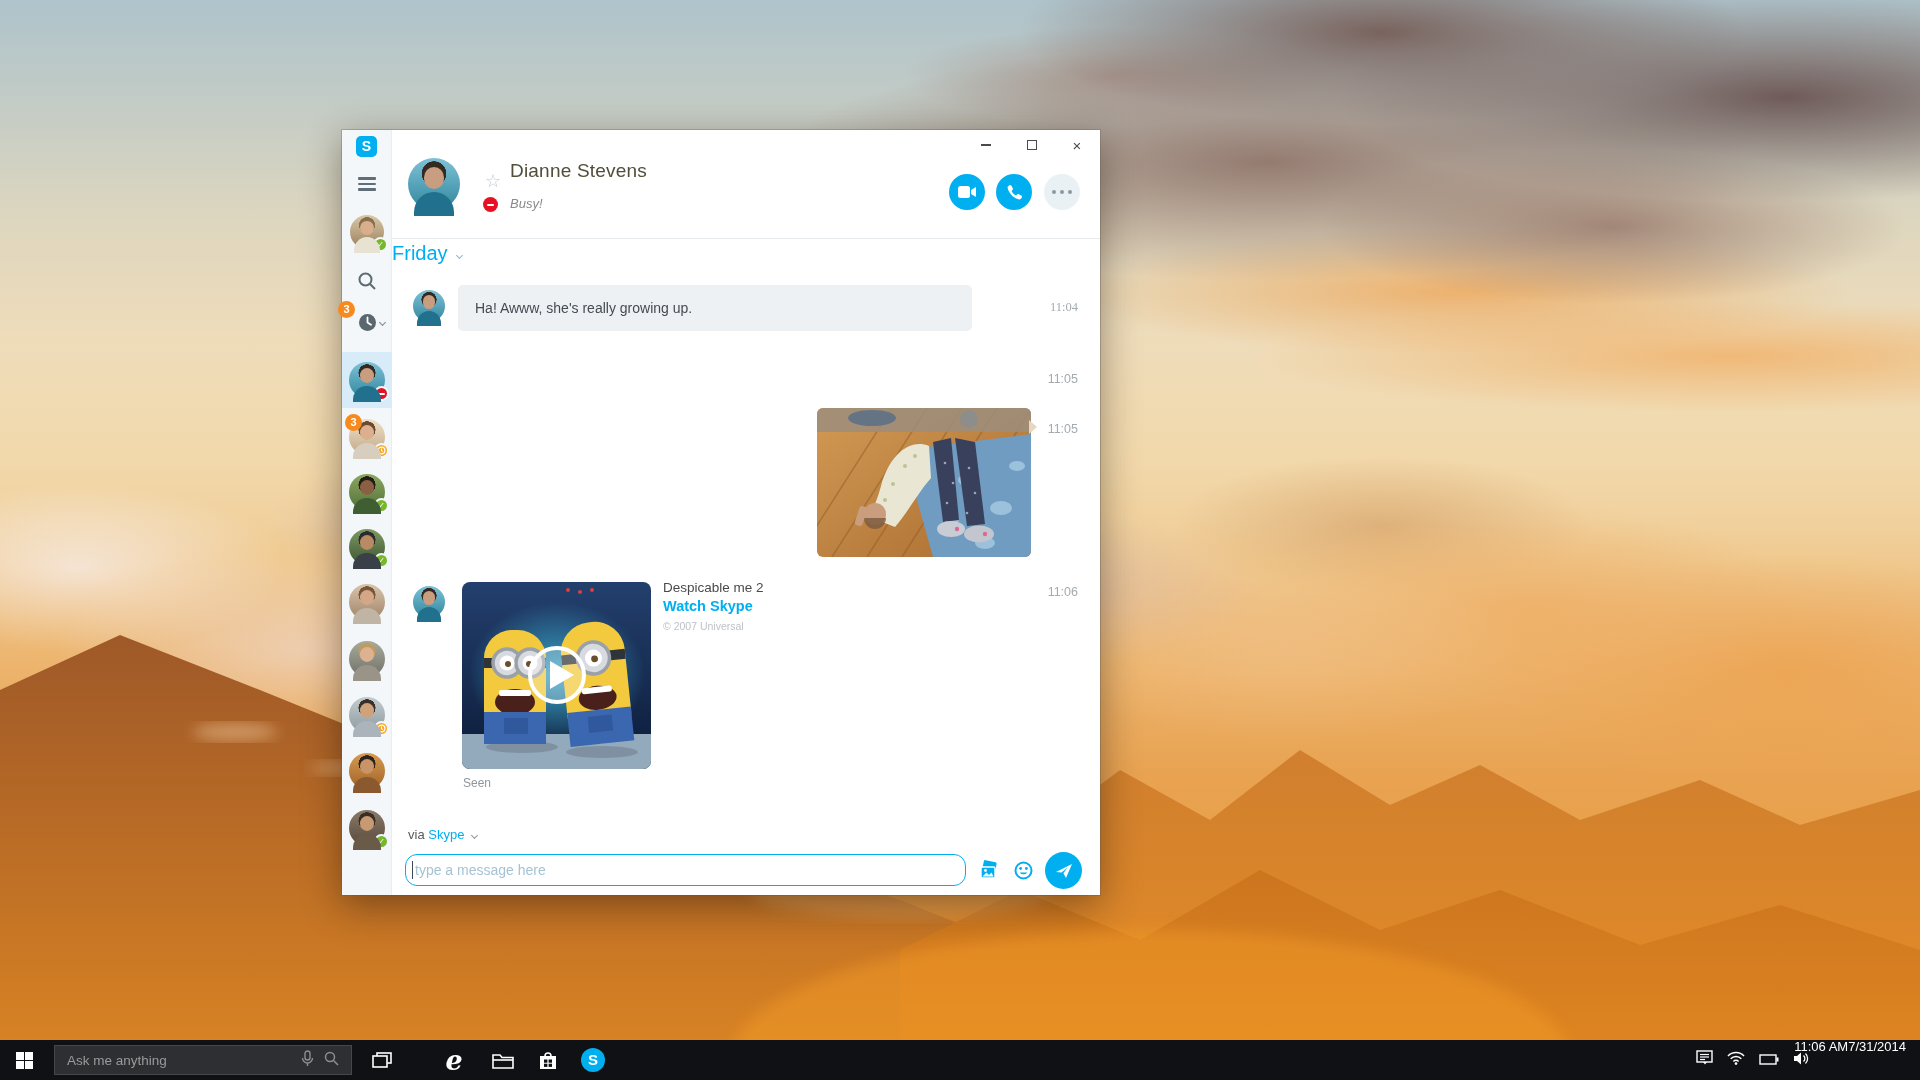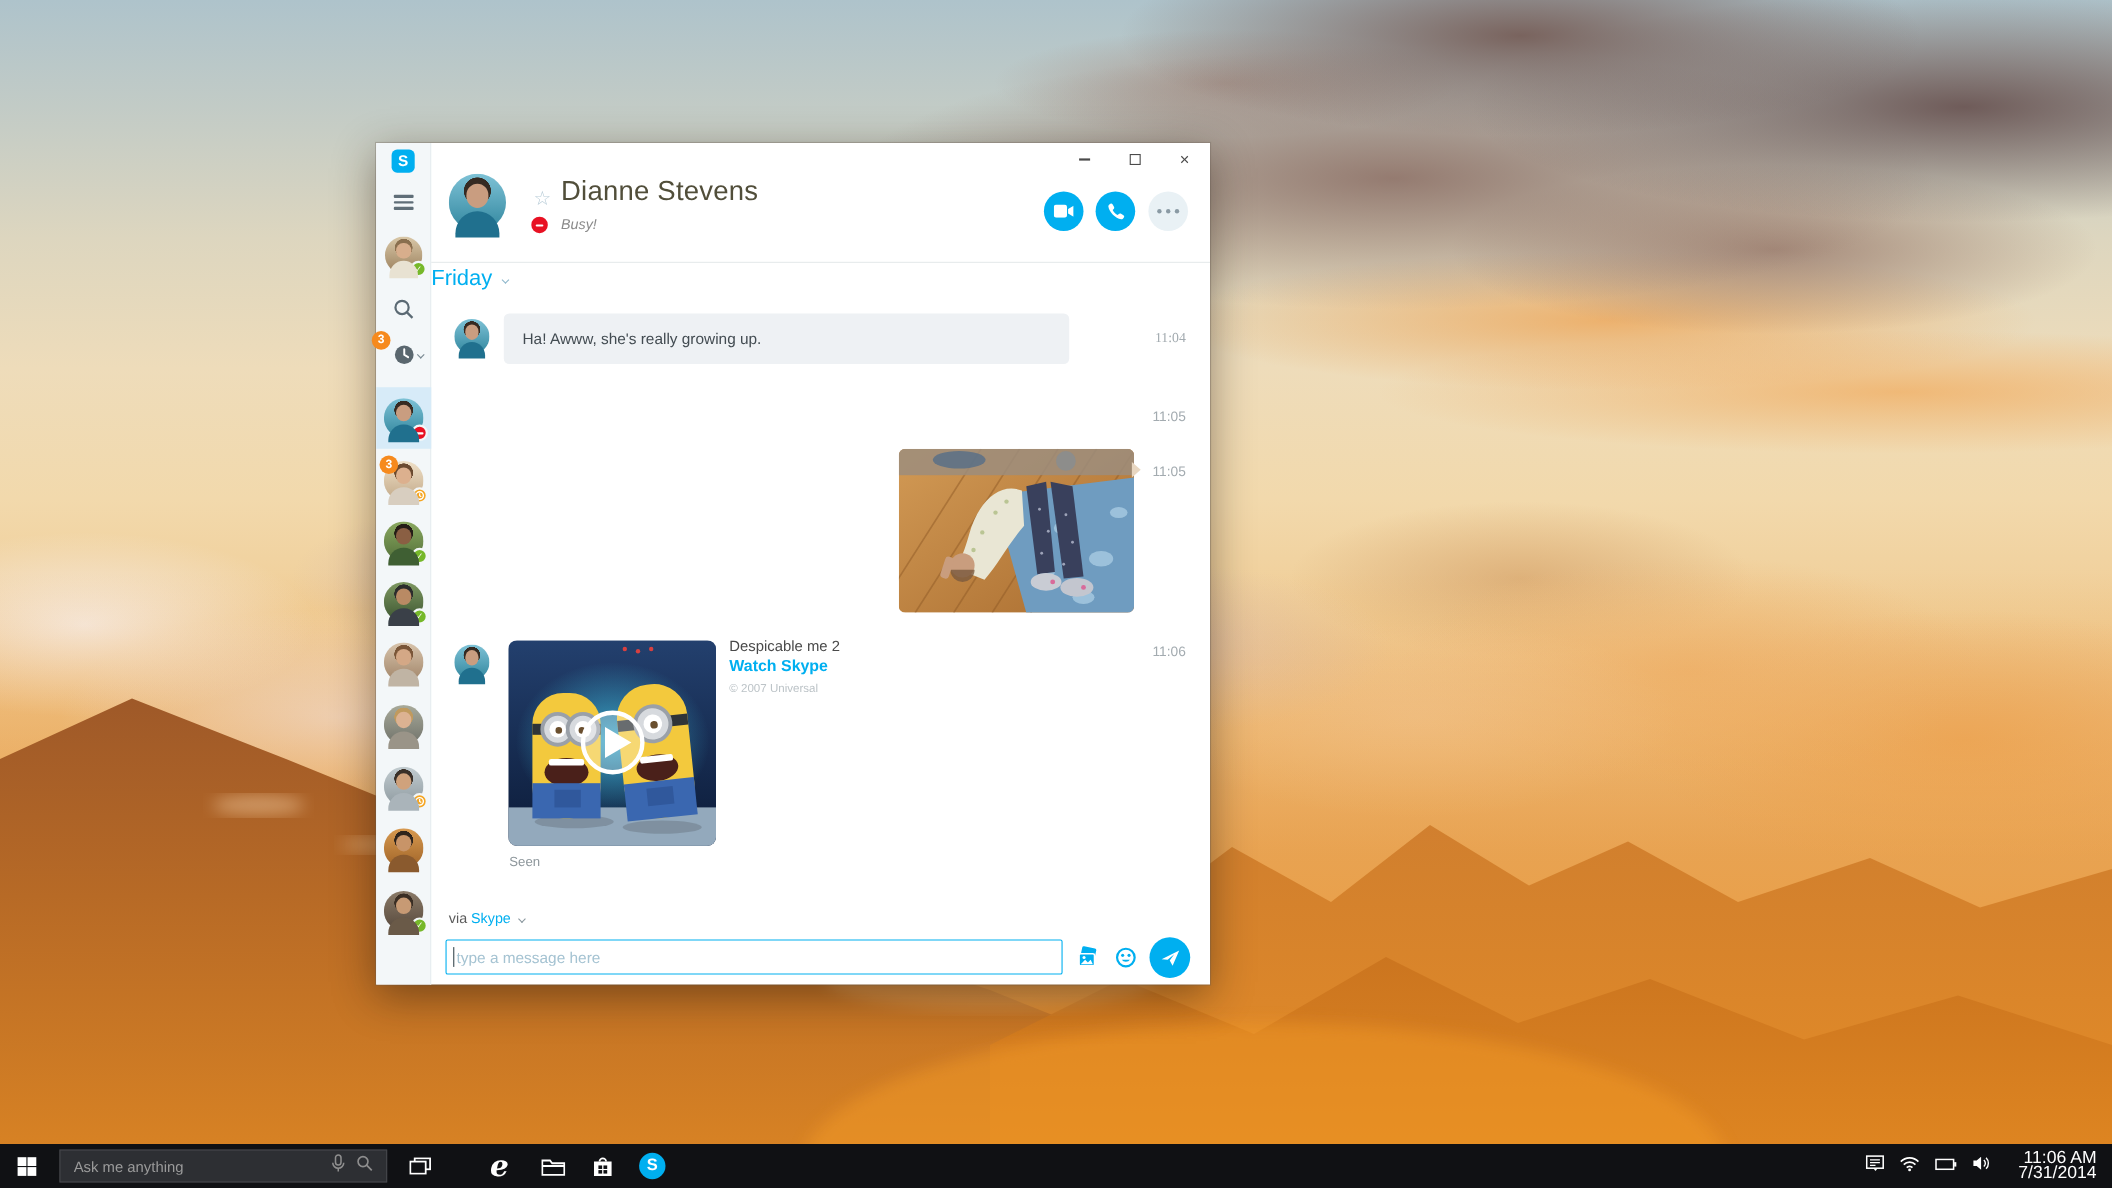--- a/index.html
+++ b/index.html
@@ -86,21 +86,21 @@
   
   .titlebar { position:absolute; left:50px; top:0; width:708px; height:30px; }
   .wbtn { position:absolute; top:4px; width:32px; height:22px; display:flex; align-items:center; justify-content:center; color:#4a4a4a; }
   .wbtn-min { left:578px; } .wbtn-max { left:624px; } .wbtn-close { left:669px; font-size:15px; }
   .wbtn-min i { width:10px; height:1.5px; background:#4a4a4a; display:block; }
   .wbtn-max i { width:10px; height:10px; border:1.4px solid #4a4a4a; display:block; }
 
   
   .hdr-avatar { position:absolute; left:66px; top:28px; width:52px; height:52px; }
   .star { position:absolute; left:143px; top:40px; font-size:18px; color:#b9cdd8; font-family:"DejaVu Sans",sans-serif; }
-  .contact-name { position:absolute; left:168px; top:30px; font-size:25px; font-weight:300; color:#514e3a; letter-spacing:.2px; }
+  .contact-name { position:absolute; left:168px; top:30px; font-size:19px; font-weight:300; color:#514e3a; letter-spacing:.2px; }
   .mood-badge { position:absolute; left:141px; top:67px; width:15px; height:15px; border-radius:50%; background:#e81123;
     display:flex; align-items:center; justify-content:center; }
   .mood-badge i { width:7px; height:2px; background:#fff; border-radius:1px; }
   .mood-text { position:absolute; left:168px; top:66px; font-size:13px; font-style:italic; color:#8a8a8a; }
   .cbtn { position:absolute; top:44px; width:36px; height:36px; border-radius:50%; background:#00aff0;
     display:flex; align-items:center; justify-content:center; }
   .cbtn-video { left:607px; } .cbtn-call { left:654px; }
   .cbtn-more { left:702px; background:#e9f1f5; }
   .cbtn-more i { width:4px; height:4px; border-radius:50%; background:#8a9aa4; margin:0 2px; }
   .hdr-divider { position:absolute; left:50px; top:108px; width:708px; height:1px; background:#e6eaec; }
@@ -124,21 +124,21 @@
   .video-thumb { position:absolute; left:120px; top:452px; width:189px; height:187px; border-radius:8px; overflow:hidden; }
   .vc-title { position:absolute; left:321px; top:450px; font-size:13.5px; color:#4a4a4a; }
   .vc-link { position:absolute; left:321px; top:468px; font-size:14.5px; font-weight:bold; color:#00aff0; }
   .vc-copy { position:absolute; left:321px; top:490px; font-size:10.5px; color:#bcc3c7; }
   .seen { position:absolute; left:121px; top:646px; font-size:12px; color:#8d969b; }
 
   
   .via-row { position:absolute; left:66px; top:697px; font-size:13px; color:#5a5a5a; }
   .via-row a { color:#00aff0; text-decoration:none; }
   .via-row .chev { border-color:#8a979e; margin-left:4px; margin-bottom:1px; }
-  .msg-input { position:absolute; left:63px; top:724px; width:561px; height:32px; border:1.6px solid #00aff0; border-radius:2px;
+  .msg-input { position:absolute; left:63px; top:724px; width:561px; height:32px; border:1.6px solid #00aff0; border-radius:12px;
     font-size:14px; padding-left:9px; color:#45545c; outline:none; font-family:"Liberation Sans","DejaVu Sans",sans-serif; }
   .msg-input::placeholder { color:#a5c3d2; }
   .caret { position:absolute; left:70px; top:731px; width:1.4px; height:18px; background:#3a4a52; }
   .ic-photo { position:absolute; left:635px; top:730px; }
   .ic-emoji { position:absolute; left:672px; top:731px; }
   .send-btn { position:absolute; left:703px; top:722px; width:37px; height:37px; border-radius:50%; background:#00aff0;
     display:flex; align-items:center; justify-content:center; }
 
   
   .taskbar { position:absolute; left:0; top:1040px; width:1920px; height:40px; background:#101114; display:flex; align-items:center; }
@@ -147,22 +147,22 @@
   .winlogo i { background:#fff; }
   .cortana { position:absolute; left:54px; top:5px; width:298px; height:30px; background:#2d2f33; border:1px solid #45474b;
     display:flex; align-items:center; }
   .cortana input { flex:1; background:transparent; border:none; outline:none; color:#9a9a9a; font-size:13.5px; padding-left:12px;
     font-family:"Liberation Sans","DejaVu Sans",sans-serif; }
   .cortana input::placeholder { color:#9a9a9a; }
   .tb-ic { position:absolute; top:0; width:40px; height:40px; display:flex; align-items:center; justify-content:center; }
   .skype-tb { width:24px; height:24px; border-radius:50%; background:#00aff0; color:#fff; font-weight:bold; font-size:15px;
     text-align:center; line-height:24px; }
   .tray { position:absolute; right:110px; top:0; height:40px; display:flex; align-items:center; gap:14px; }
-  .clock { position:absolute; right:14px; top:0; height:40px; display:flex; flex-direction:column; justify-content:center;
-    color:#fff; font-size:16px; text-align:right; line-height:14px; }
+  .clock { position:absolute; right:14px; top:0; height:40px; display:flex; justify-content:center;
+    color:#fff; font-size:13px; text-align:right; line-height:14px; }
   .ie-e { color:#fff; font-family:"DejaVu Serif",serif; font-style:italic; font-size:27px; font-weight:bold; line-height:27px; }
 </style>
 </head>
 <body>
 
 <div class="screen">
 
   <div class="wallpaper">
     <div class="clouds-top"></div>
     <div class="cloud-band"></div>

